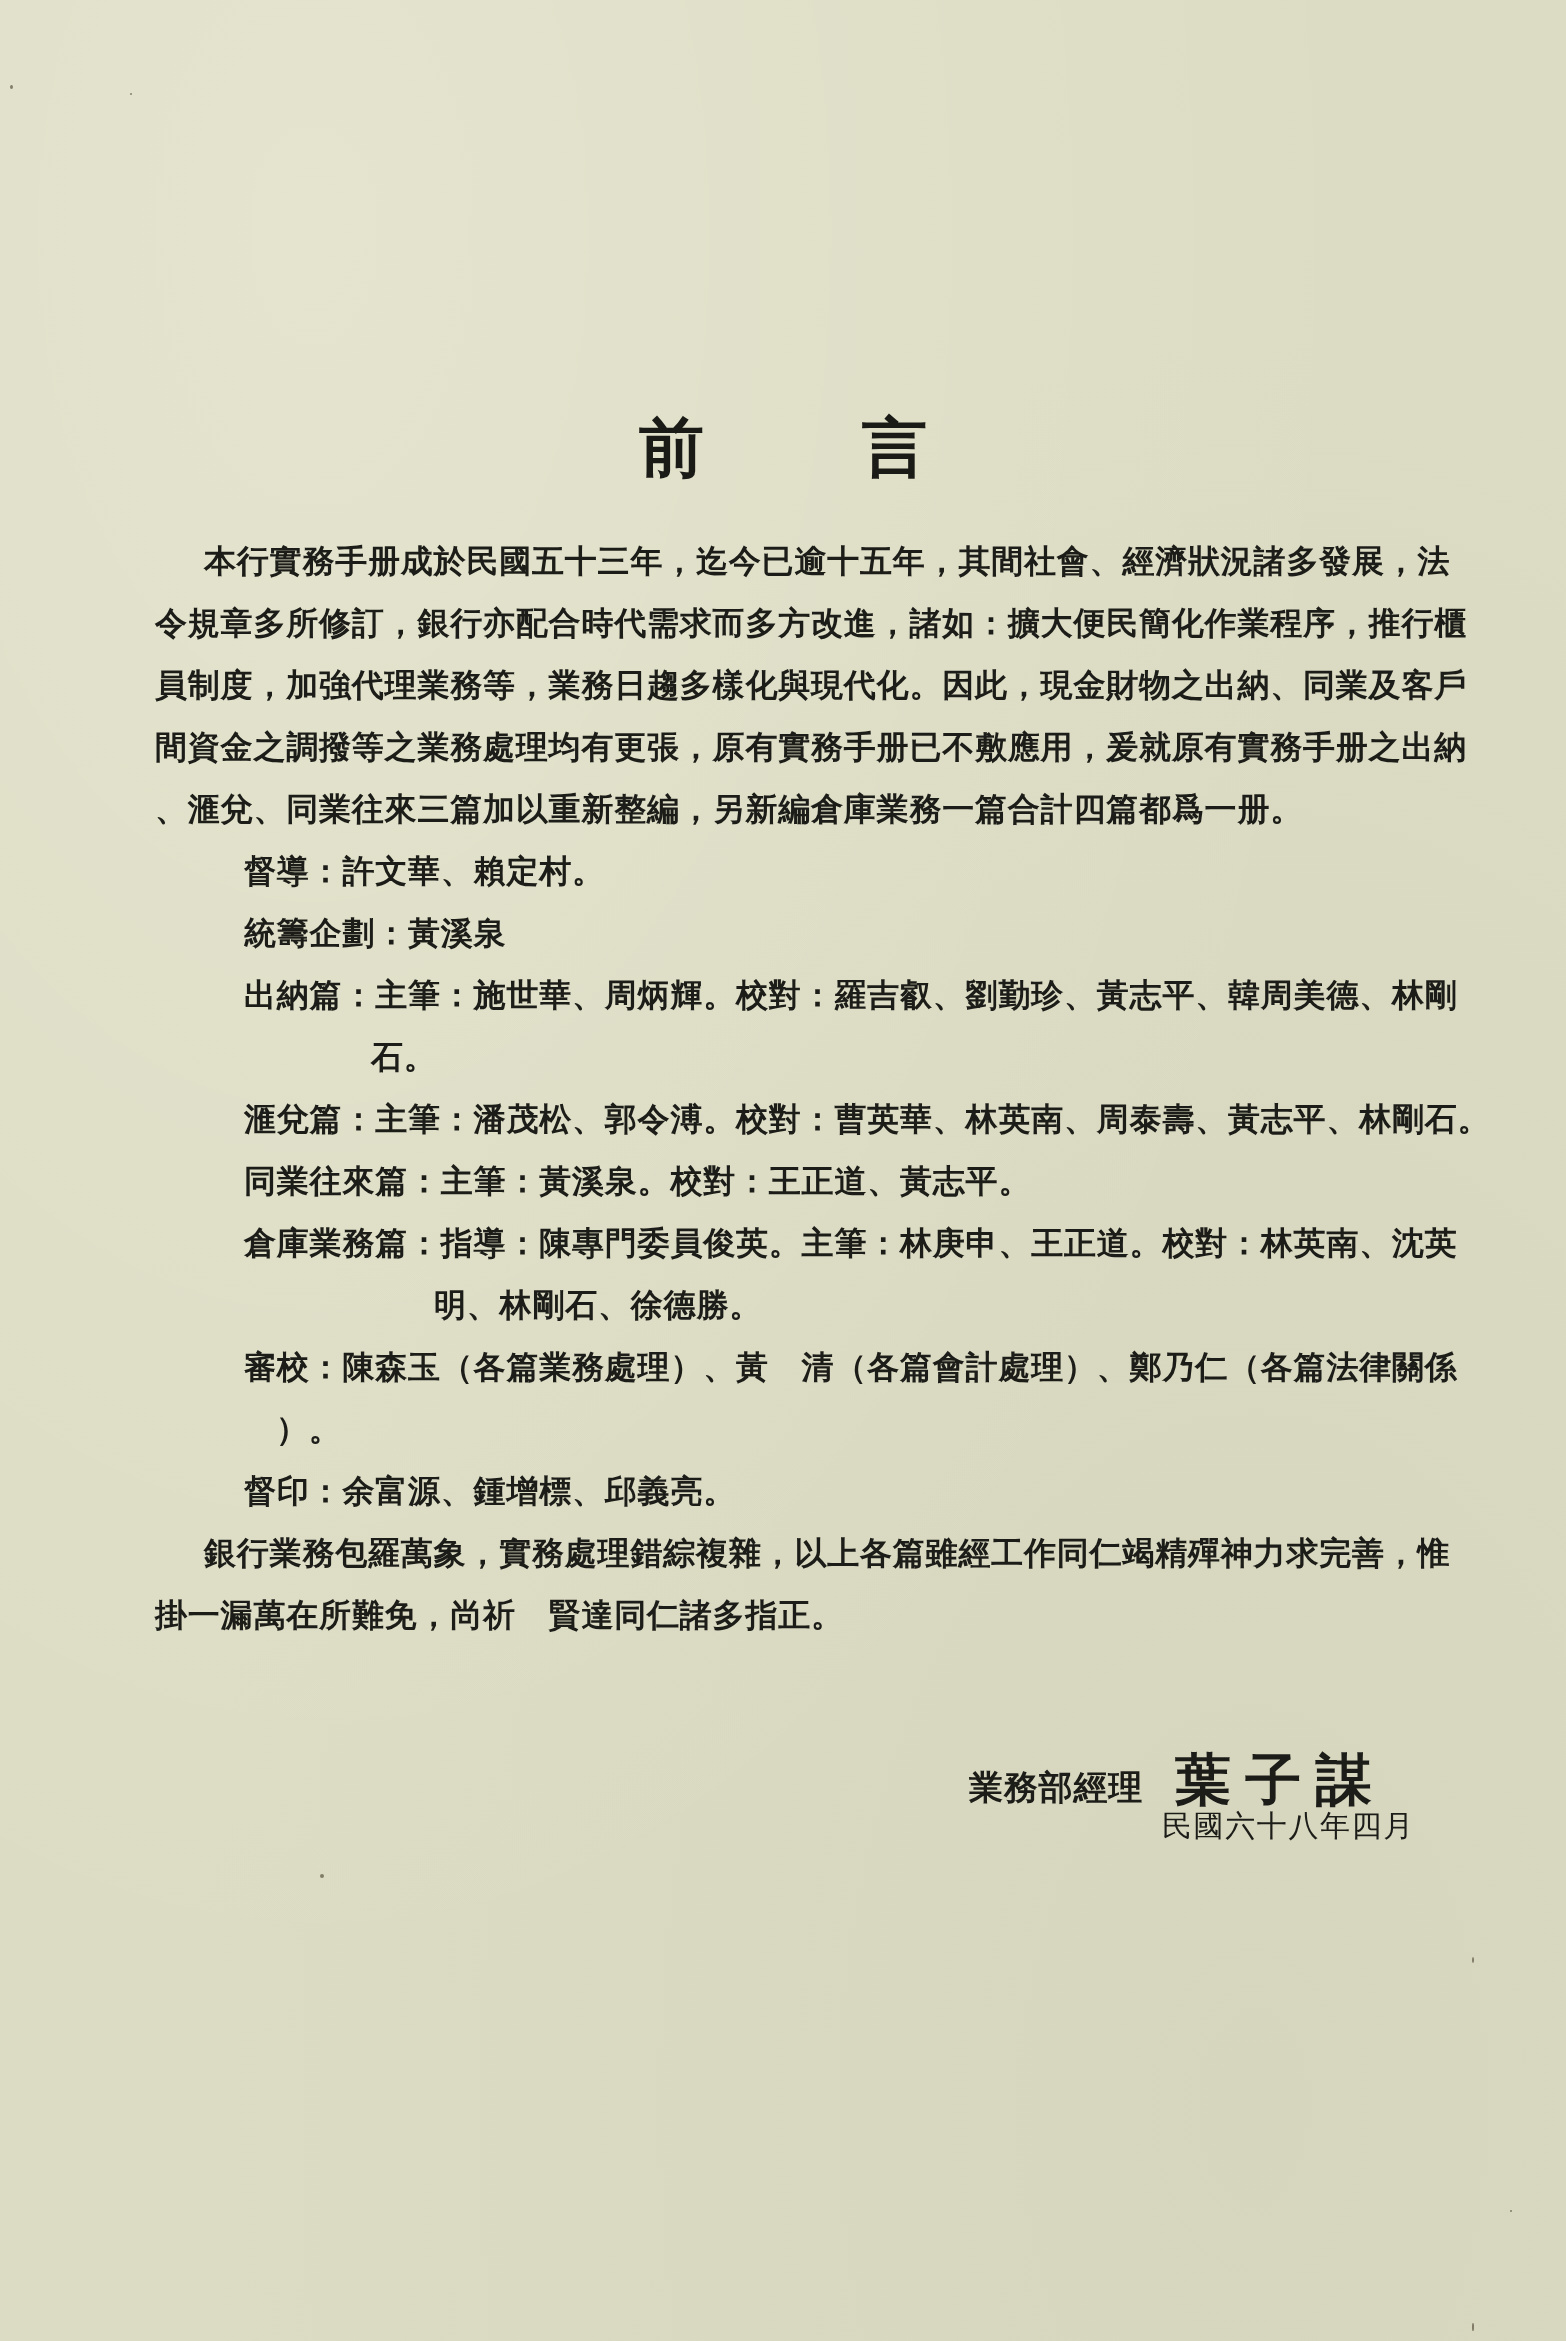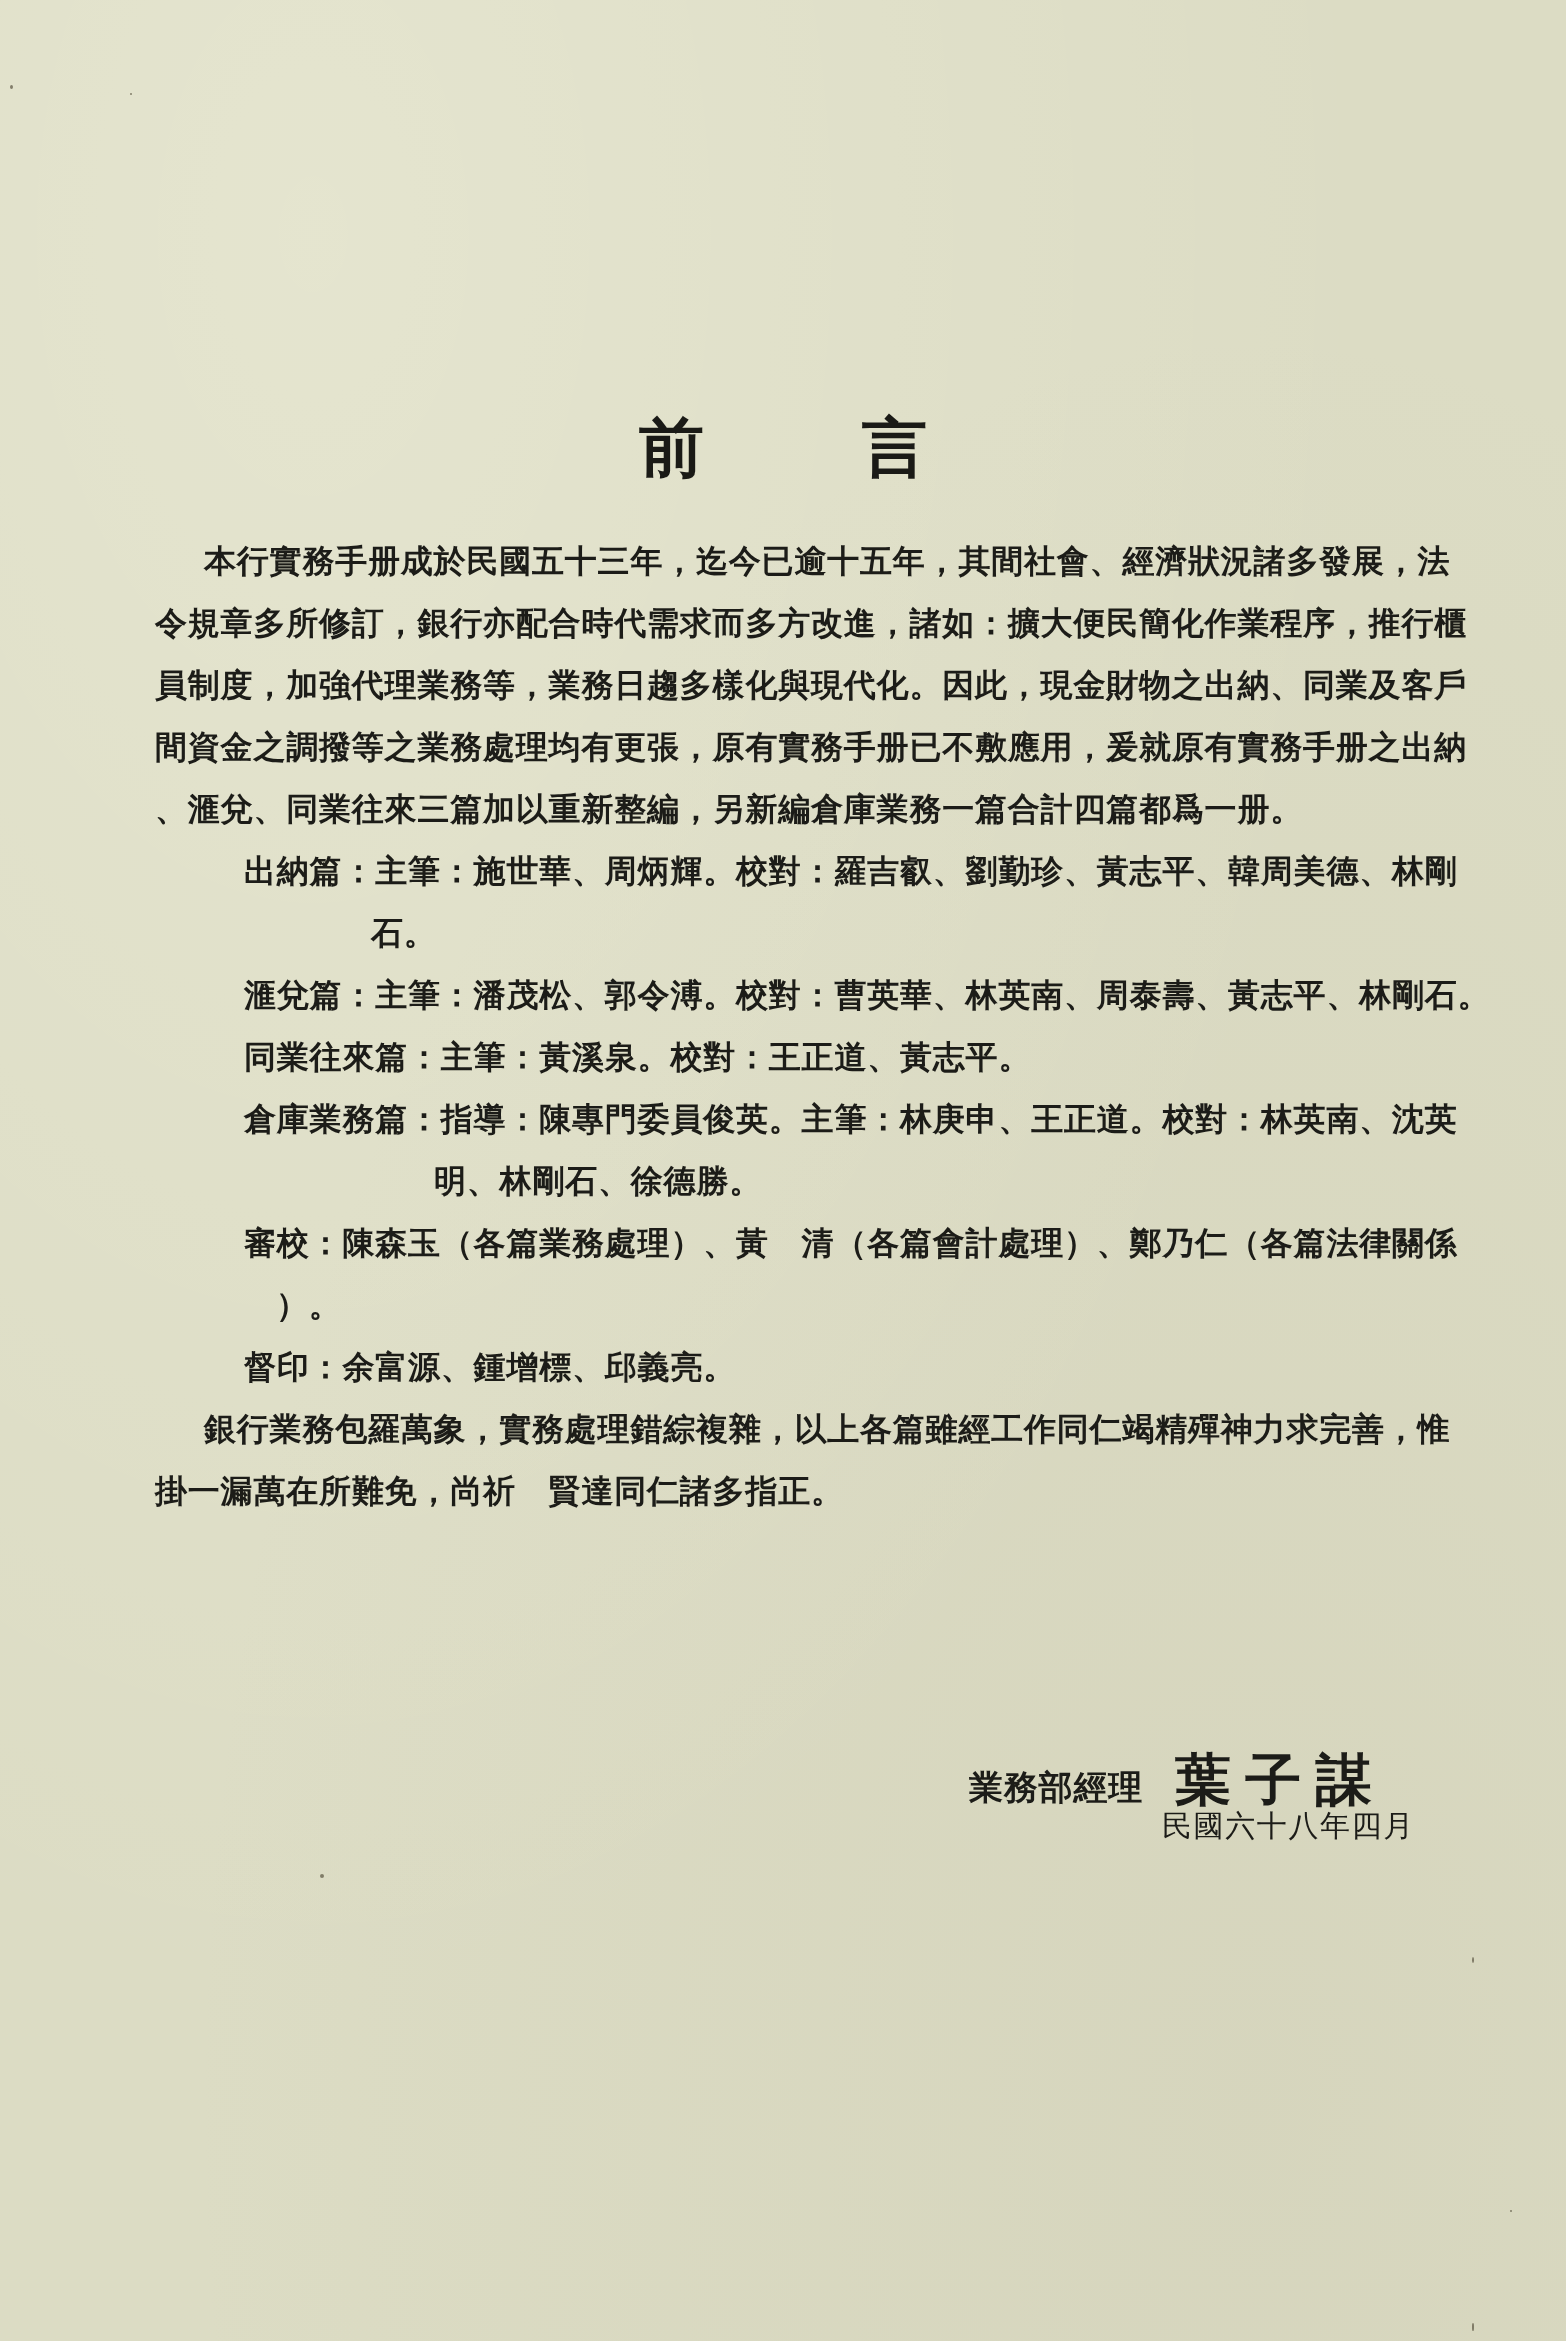--- a/index.html
+++ b/index.html
@@ -132,20 +132,28 @@
     <div class="intro">
       <span class="para-line first">本行實務手册成於民國五十三年，迄今已逾十五年，其間社會、經濟狀況諸多發展，法</span>
       <span class="para-line">令規章多所修訂，銀行亦配合時代需求而多方改進，諸如：擴大便民簡化作業程序，推行櫃</span>
       <span class="para-line">員制度，加強代理業務等，業務日趨多樣化與現代化。因此，現金財物之出納、同業及客戶</span>
       <span class="para-line">間資金之調撥等之業務處理均有更張，原有實務手册已不敷應用，爰就原有實務手册之出納</span>
       <span class="para-line">、滙兌、同業往來三篇加以重新整編，另新編倉庫業務一篇合計四篇都爲一册。</span>
     </div>
 
 
     <div class="staff">
+      <div class="staff-item">
+        <span class="label">督導：</span>
+        <span class="value">許文華、賴定村。</span>
+      </div>
+      <div class="staff-item">
+        <span class="label">統籌企劃：</span>
+        <span class="value">黃溪泉</span>
+      </div>
       <div>
         <div class="staff-item">
           <span class="label">出納篇：</span>
           <span class="value">主筆：施世華、周炳輝。校對：羅吉叡、劉勤珍、黃志平、韓周美德、林剛</span>
         </div>
         <div class="hang-1">石。</div>
       </div>
       <div class="staff-item">
         <span class="label">滙兌篇：</span>
         <span class="value">主筆：潘茂松、郭令溥。校對：曹英華、林英南、周泰壽、黃志平、林剛石。</span>

